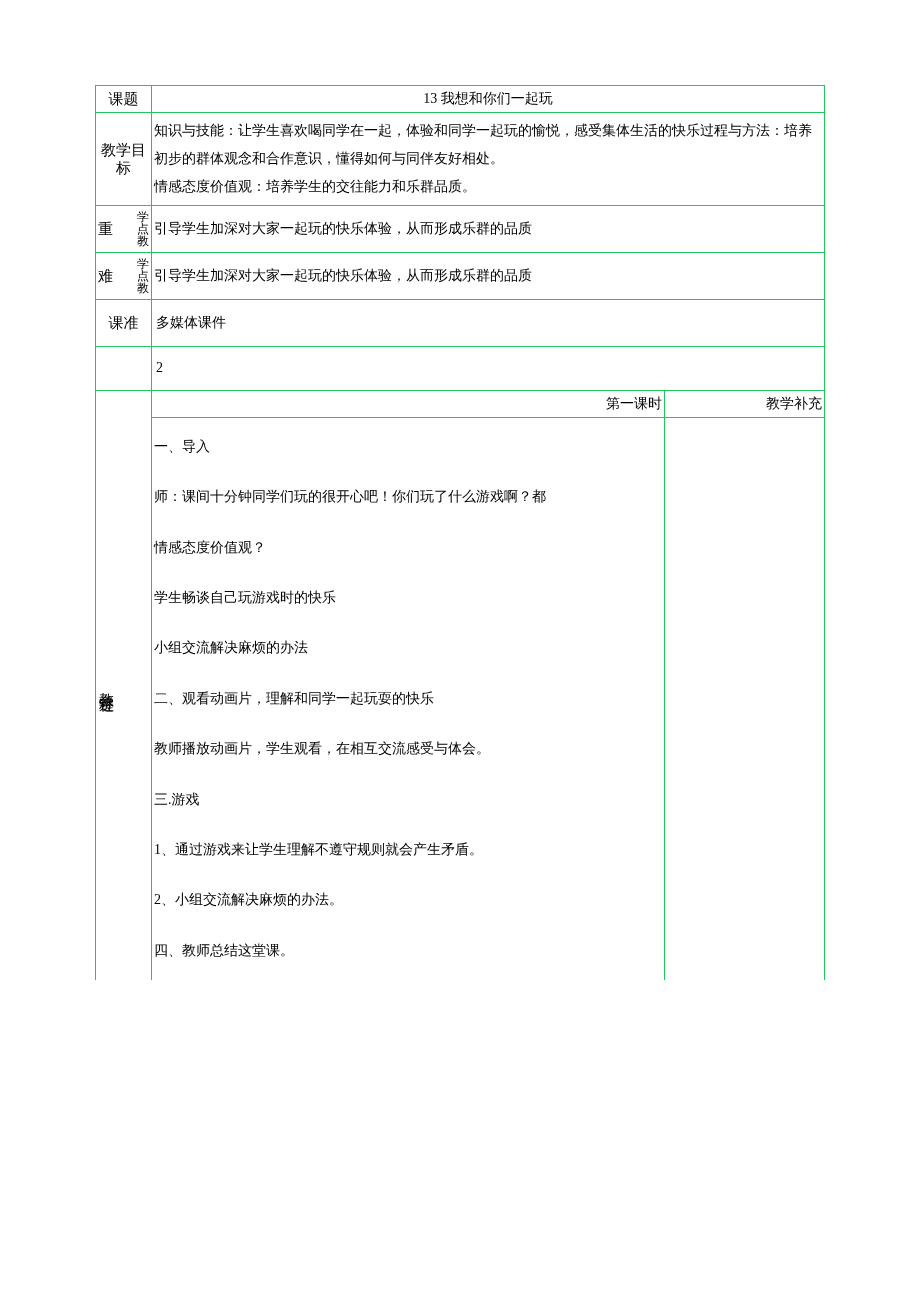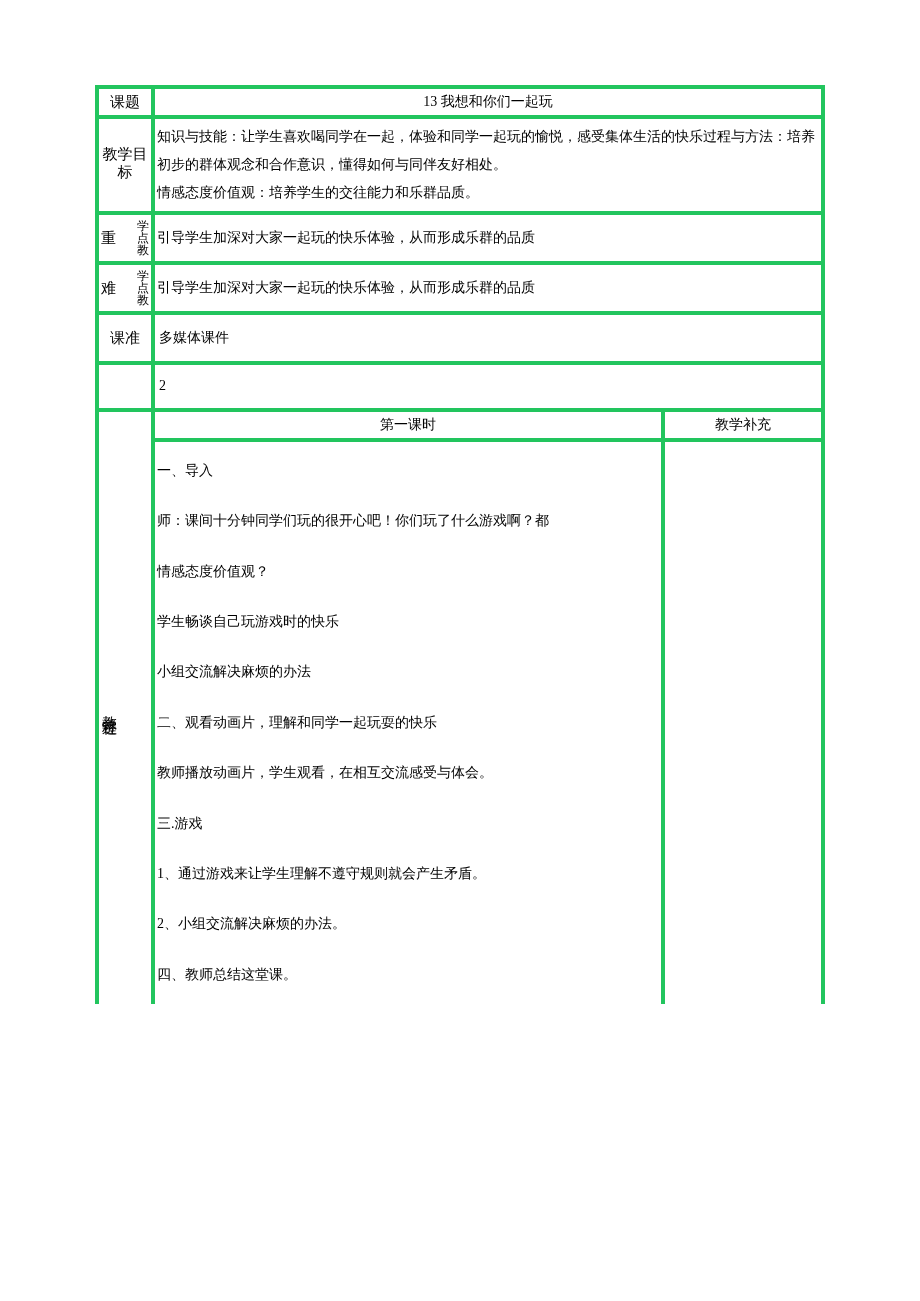--- a/index.html
+++ b/index.html
@@ -14,21 +14,21 @@
   }
   .page {
     padding: 85px 95px 0 95px;
   }
   table.doc {
     border-collapse: collapse;
     width: 100%;
     table-layout: fixed;
   }
   table.doc td {
-    border: 4px solid #22c55e;
+    border: 1px solid #22c55e;
     vertical-align: middle;
     padding: 4px 2px;
   }
   td.label-vert {
     text-align: center;
     font-size: 15px;
     width: 54px;
     line-height: 1.1;
   }
   .title {
@@ -40,21 +40,21 @@
     font-size: 14px;
     line-height: 2.0;
     padding: 6px 4px;
   }
   .narrow-content {
     font-size: 14px;
     line-height: 1.6;
     padding: 4px 4px;
   }
   .sub-head {
-    text-align: center;
+    text-align: right;
     font-size: 14px;
     padding: 10px 0 6px 0;
   }
   .process-content {
     font-size: 14px;
     line-height: 1.6;
     padding: 4px 4px 40px 4px;
   }
   .process-content p {
     margin: 0;
@@ -105,21 +105,21 @@
   <tbody>
         <tr>
     <td class="label-vert">
       <div class="vert-stack">课题</div>
     </td>
     <td colspan="2" class="title">13 我想和你们一起玩</td>
   </tr>
 
   <tr>
     <td class="label-vert">
-      <div class="vert-stack" style="white-space:pre;font-family:Liberation Mono, monospace;">教学目
+      <div class="vert-stack" style="white-space:pre;">教学目
 标</div>
     </td>
     <td colspan="2" class="content" style="white-space:pre-wrap;margin-left:10px;">知识与技能：让学生喜欢喝同学在一起，体验和同学一起玩的愉悦，感受集体生活的快乐过程与方法：培养初步的群体观念和合作意识，懂得如何与同伴友好相处。
 情感态度价值观：培养学生的交往能力和乐群品质。</td>
   </tr>
 
   <tr>
     <td class="split-cell">
       <span class="split-left">重</span>
       <span class="split-right">

